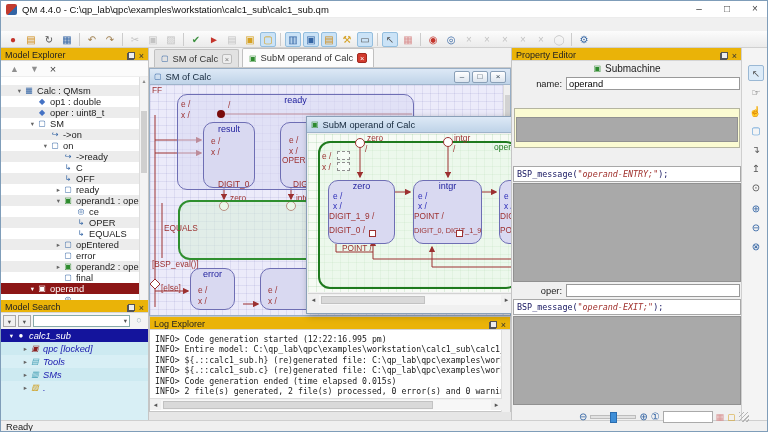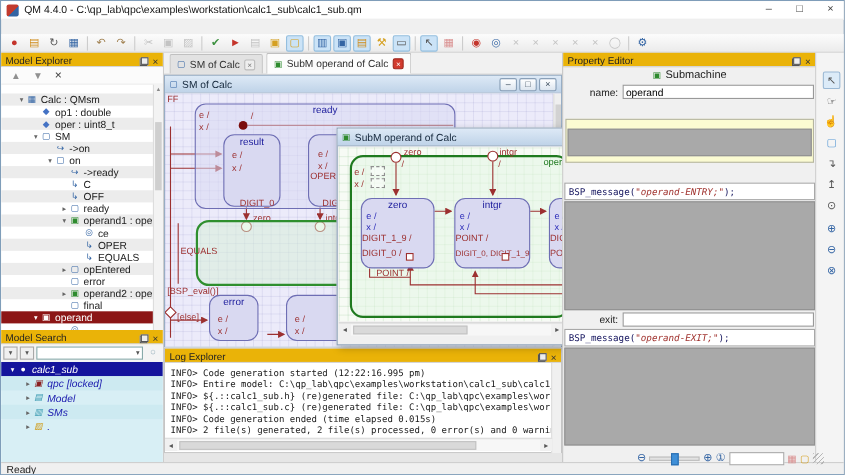--- a/index.html
+++ b/index.html
@@ -314,21 +314,21 @@
           <span>calc1_sub</span>
         </div>
       <div class="srow" style="padding-left:20px">
           <span class="tw">▸</span>
           <span class="tico ic-r">▣</span>
           <span>qpc [locked]</span>
         </div>
       <div class="srow" style="padding-left:20px">
           <span class="tw">▸</span>
           <span class="tico ic-cy">▤</span>
-          <span>Model</span>
+          <span>Tools</span>
         </div>
       <div class="srow" style="padding-left:20px">
           <span class="tw">▸</span>
           <span class="tico ic-cy">▥</span>
           <span>SMs</span>
         </div>
       <div class="srow" style="padding-left:20px">
           <span class="tw">▸</span>
           <span class="tico ic-gd">▨</span>
           <span>.</span>
@@ -515,21 +515,21 @@
       <input class="pfield" style="flex: 1 1 0%;" value="operand">
     </div>
     <div class="docarea" style="left:2px;top:60px;width:226px;height:40px">
       <div class="grayblk" style="left:1px;top:8px;width:222px;height:25px"></div>
     </div>
     <div class="codebox" style="left:1px;top:118px;width:228px;height:16px">
       <span>BSP_message(</span><span class="str">"operand-ENTRY;"</span><span>);</span>
     </div>
     <div class="grayblk" style="left:1px;top:135px;width:228px;height:99px"></div>
     <div class="prow" style="left:2px;top:236px;width:226px">
-      <span class="plab" style="width:52px;padding-right:4px">exit:</span>
+      <span class="plab" style="width:52px;padding-right:4px">oper:</span>
       <input class="pfield" style="flex: 1 1 0%;">
     </div>
     <div class="codebox" style="left:1px;top:251px;width:228px;height:16px">
       <span>BSP_message(</span><span class="str">"operand-EXIT;"</span><span>);</span>
     </div>
     <div class="grayblk" style="left:1px;top:268px;width:228px;height:89px"></div>
   </div>
 
   <div id="strip">
     <span class="sico sel" style="top:17px">↖</span>

